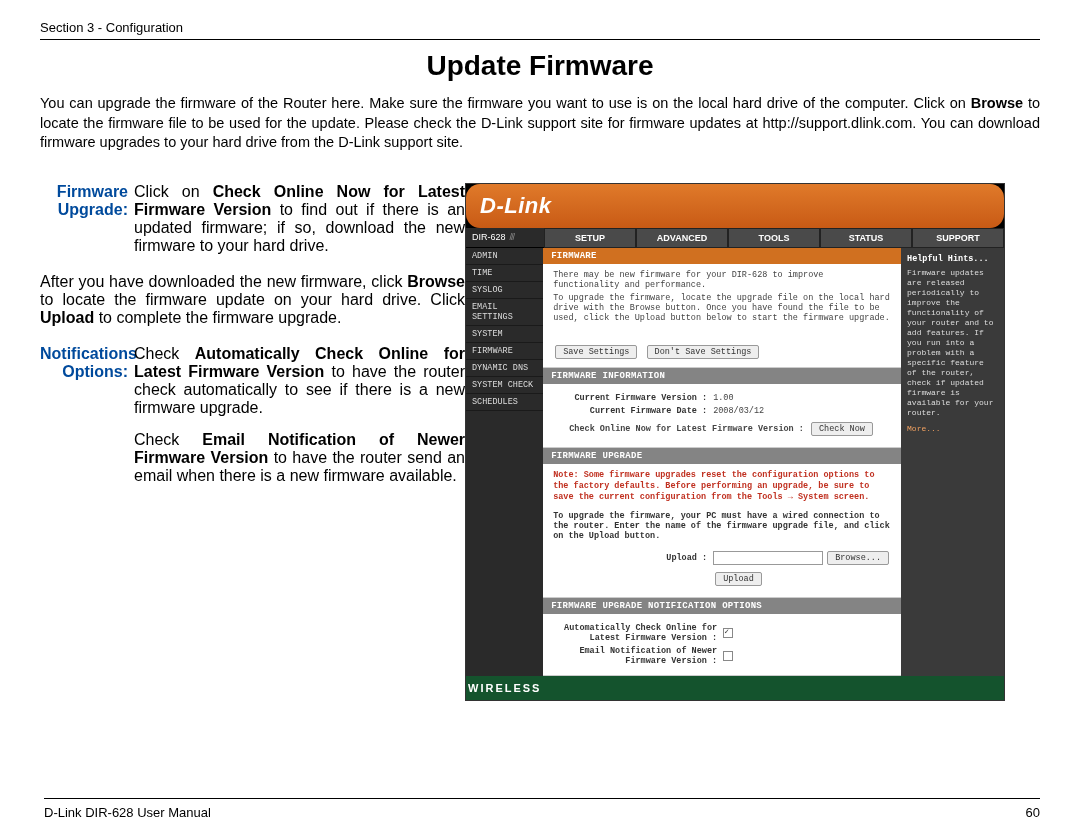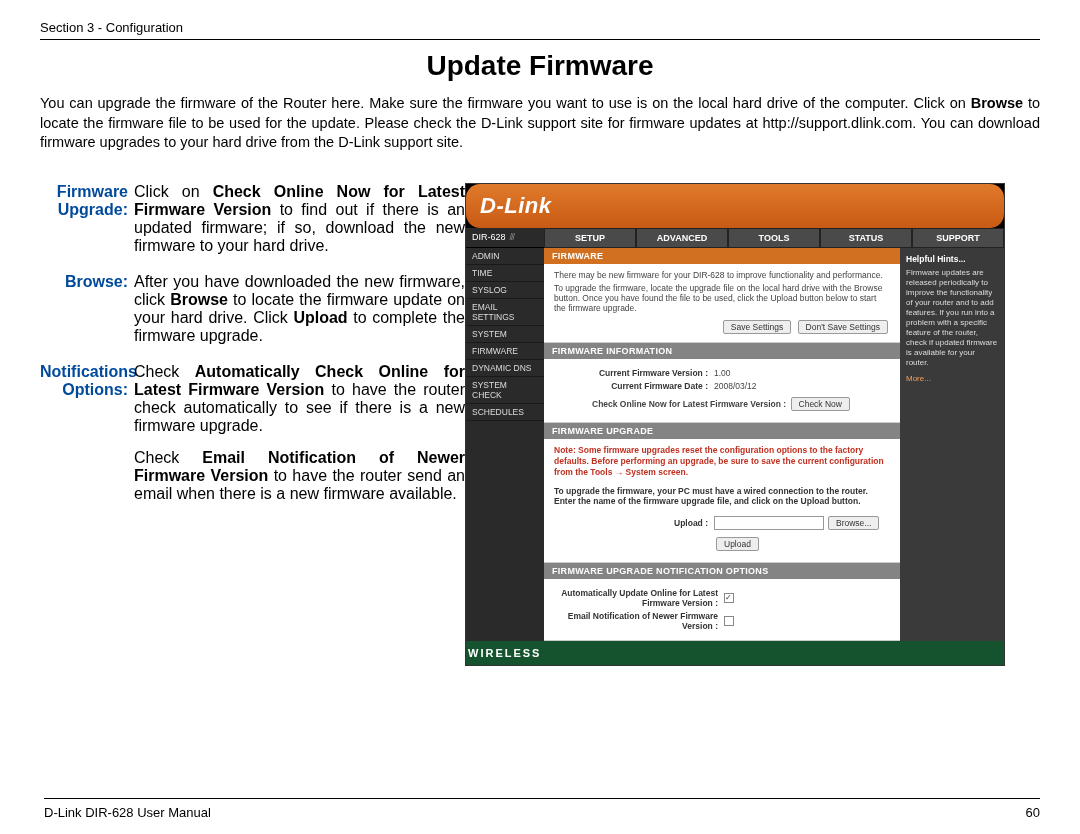--- a/index.html
+++ b/index.html
@@ -37,21 +37,21 @@
     height: 44px;
     display: flex; align-items: center;
     padding-left: 14px;
     color: #fff;
     font-size: 22px;
     font-weight: bold;
     font-style: italic;
     letter-spacing: 0.5px;
     border-radius: 14px;
   }
-  .router-body { display: flex; background:#1d4ed8; }
+  .router-body { display: flex; background:#1d4ed8;font-family:Liberation Mono, monospace; }
   .router-model {
     background:#2a2a2a; color:#fff; font-size:9px; padding:2px 6px; border-bottom:1px solid #000;
     display:flex; align-items:center; gap:4px;text-align:right;
   }
   .router-model .slashes { color:#888; letter-spacing:-1px;}
   .router-nav {
     display:flex; background:#fdba74;
   }
   .router-nav .tab {
     flex:1; text-align:center; color:#fff; background:#4a4a4a;
@@ -109,23 +109,20 @@
       <div class="def-label">
         <span>Firmware</span><br>
         <span>Upgrade:</span>
       </div>
       <div class="def-text">
         <span>Click on </span><span class="b">Check Online Now for Latest Firmware Version</span><span> to find out if there is an updated firmware; if so, download the new firmware to your hard drive.</span>
       </div>
     </div>
 
     <div class="def-row">
-      <div class="def-label">
-        <span>Browse:</span>
-      </div>
       <div class="def-text">
         <span>After you have downloaded the new firmware, click </span><span class="b">Browse</span><span> to locate the firmware update on your hard drive.  Click </span><span class="b">Upload</span><span> to complete the firmware upgrade.</span>
       </div>
     </div>
 
     <div class="def-row">
       <div class="def-label">
         <span>Notifications</span><br>
         <span>Options:</span>
       </div>
@@ -166,21 +163,21 @@
           <div class="item">DYNAMIC DNS</div>
           <div class="item">SYSTEM CHECK</div>
           <div class="item">SCHEDULES</div>
         </div>
 
         <div class="router-main">
           <div class="sec-head" style="background:#d07020;">FIRMWARE</div>
           <div class="sec-body">
             <div>There may be new firmware for your DIR-628 to improve functionality and performance.</div>
             <div style="margin-top:3px;">To upgrade the firmware, locate the upgrade file on the local hard drive with the Browse button. Once you have found the file to be used, click the Upload button below to start the firmware upgrade.</div>
-            <div style="margin-top:5px;text-align:right;">
+            <div style="margin-top:20px;">
               <span class="btn">Save Settings</span>
               <span class="btn">Don't Save Settings</span>
             </div>
           </div>
 
           <div class="sec-head">FIRMWARE INFORMATION</div>
           <div class="sec-body">
             <div class="fieldrow">
                 <div class="fieldlabel">Current Firmware Version :</div>
                 <div>1.00</div>
@@ -206,21 +203,21 @@
             </div>
             <div class="fieldrow">
                 <div class="fieldlabel"></div>
                 <span class="btn">Upload</span>
               </div>
           </div>
 
           <div class="sec-head">FIRMWARE UPGRADE NOTIFICATION OPTIONS</div>
           <div class="sec-body">
             <div class="fieldrow">
-              <div class="fieldlabel" style="width:170px;">Automatically Update Online for Latest Firmware Version :</div>
+              <div class="fieldlabel" style="width:170px;">Automatically Check Online for Latest Firmware Version :</div>
               <span class="cb checked"></span>
             </div>
             <div class="fieldrow">
               <div class="fieldlabel" style="width:170px;">Email Notification of Newer Firmware Version :</div>
               <span class="cb"></span>
             </div>
           </div>
         </div>
 
         <div class="router-right">

